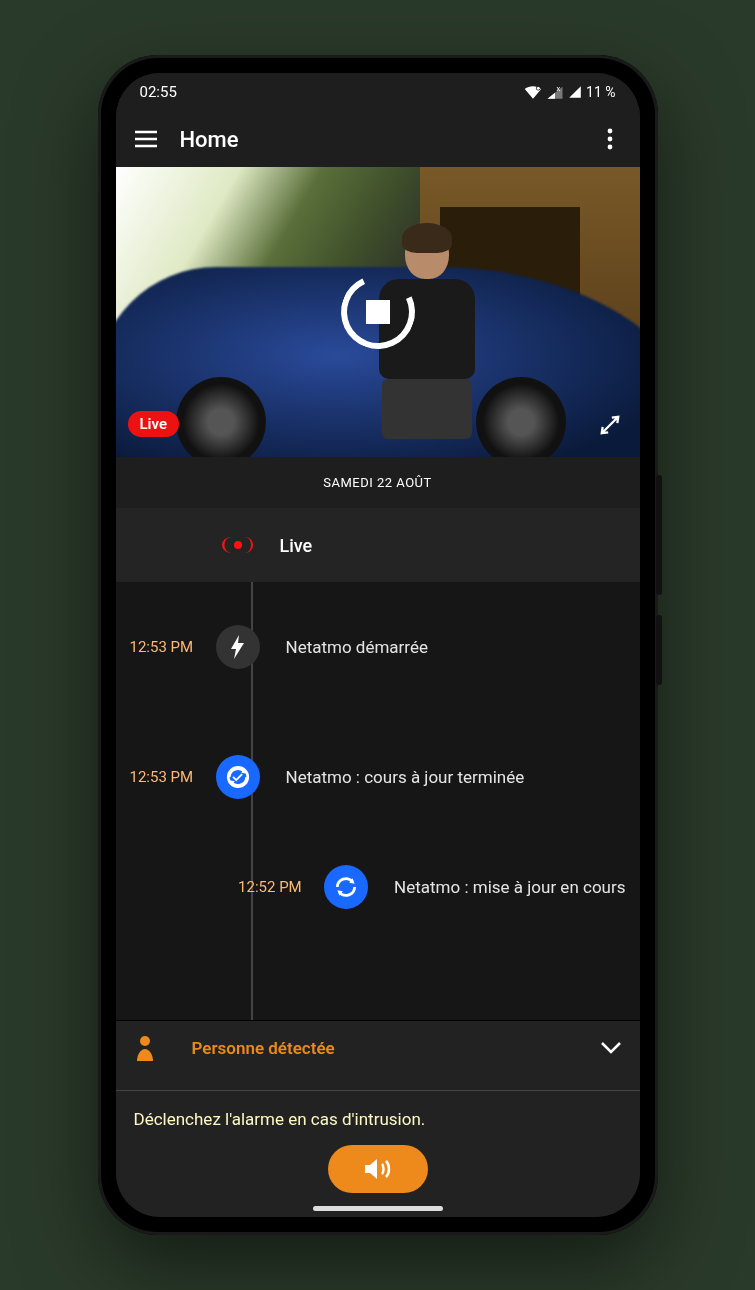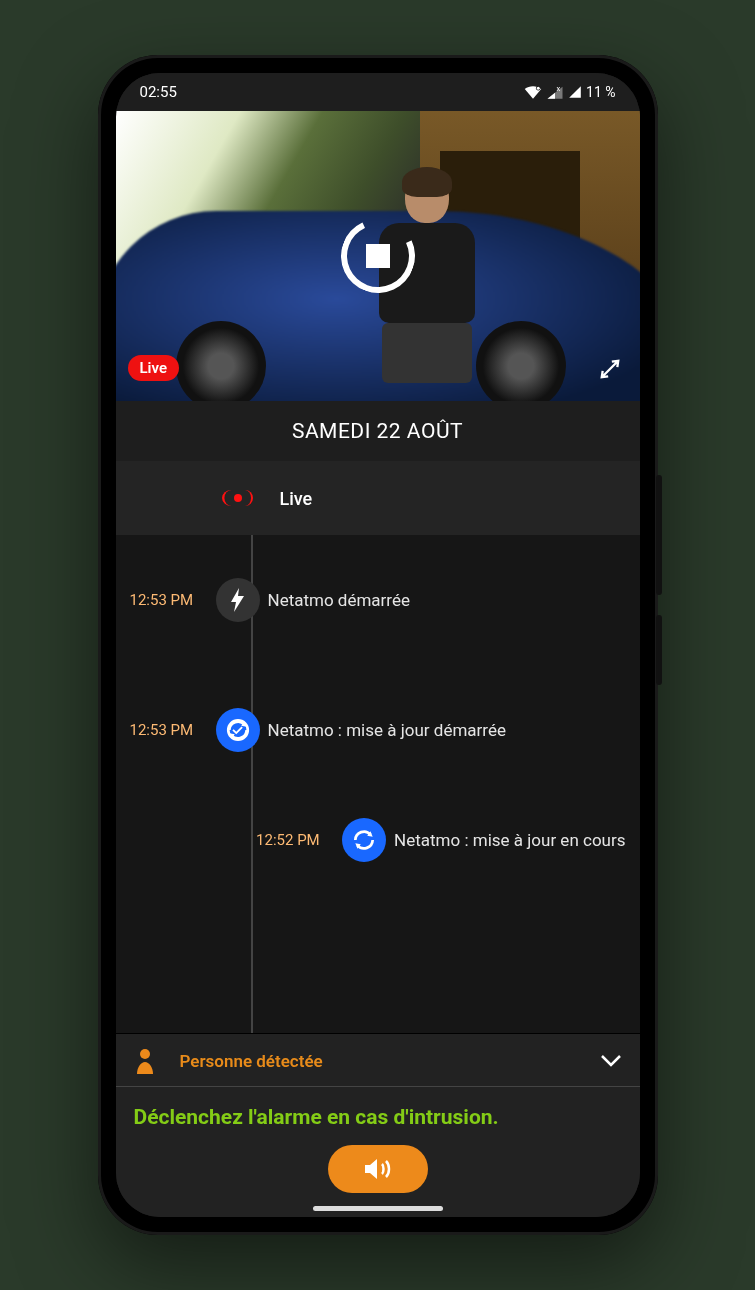--- a/index.html
+++ b/index.html
@@ -117,21 +117,21 @@
     padding: 4px 12px; border-radius: 14px;
   }
   .expand-btn {
     position: absolute; right: 14px; bottom: 16px;
     width: 32px; height: 32px; cursor:pointer;
     display:flex; align-items:center; justify-content:center;
   }
 
   
   .date-row {
-    text-align: center; color: #fff; font-size: 21px; letter-spacing: 0.5px;
+    text-align: center; color: #fff; font-size: 13px; letter-spacing: 0.5px;
     padding: 18px 0; background: #1e1e1e;
   }
 
   
   .timeline {
     flex: 1; overflow: hidden; position: relative; background: #161616;
   }
   .tl-row {
     display: flex; align-items: center;
     padding: 0 14px;
@@ -158,38 +158,39 @@
   .tl-live .arc-l { left: 0; border-right-color: transparent; border-top-color:transparent; border-bottom-color:transparent; transform: scaleX(1.2); border-left-color:#f11;}
   .tl-live .arc-l { border: none; border-left: 2px solid #f11; border-radius: 10px 0 0 10px; }
   .tl-live .arc-r { right: 0; border: none; border-right: 2px solid #f11; border-radius: 0 10px 10px 0; }
 
   .tl-line {
     position: absolute;
     left: 135px;
     width: 2px;
     background: #444;
   }
-  .tl-text { color: #e5e5e5; font-size: 17px; margin-left: 8px; }
+  .tl-text { color: #e5e5e5; font-size: 17px; margin-left: 26px; }
   .tl-live-label { color: #fff; font-size: 18px; font-weight: 500; margin-left: 20px; }
 
   .ic-bolt { background: #333; }
   .ic-sync { background: #1968ff; }
 
   
   .bottom {
     background: #222; border-top: 1px solid #000;
     padding: 0; position: relative;
   }
   .detect-row {
-    display: flex; align-items: center; padding: 14px 18px 12px;
+    display: flex; align-items: center; padding: 14px 18px 29px;
     border-bottom: 1px solid #444;
     cursor:pointer;
+    gap:12px;
   }
   .detect-label { color: #e88b1a; font-size: 17px; font-weight: 600; margin-left: 24px; flex:1; }
-  .alarm-text { color: #84cc16; font-size: 21px; font-weight: 700; padding: 18px 18px 16px; }
+  .alarm-text { color: #fef9c3; font-size: 17px; font-weight: 400; padding: 18px 18px 16px; }
   .alarm-btn {
     display: block; margin: 0 auto 24px; width: 100px; height: 48px;
     background: #ed8a1b; border-radius: 24px; border: none; cursor:pointer;
     display:flex; align-items:center; justify-content:center;
   }
 
   
   .home-ind {
     position: absolute; bottom: 6px; left: 50%; transform: translateX(-50%);
     width: 130px; height: 5px; background: #ddd; border-radius: 3px;
@@ -219,20 +220,35 @@
             <path fill="#fff" d="M2 18L12 18 12 10z"></path>
             <text x="14" y="8" font-size="10" fill="#fff">x</text>
           </svg>
         <svg width="14" height="14" viewBox="0 0 24 24">
             <path fill="#fff" d="M2 22L22 22 22 2z"></path>
           </svg>
         <span>11 %</span>
       </div>
     </div>
 
+    <div class="topbar">
+      <div class="hamburger">
+        <svg width="24" height="18" viewBox="0 0 24 18">
+            <path stroke="#fff" stroke-width="2.5" d="M1 2h22M1 9h22M1 16h22"></path>
+          </svg>
+      </div>
+      <div class="topbar-title">Home</div>
+      <div class="more">
+        <svg width="6" height="22" viewBox="0 0 6 22">
+            <circle cx="3" cy="3" r="2.4" fill="#fff"></circle>
+            <circle cx="3" cy="11" r="2.4" fill="#fff"></circle>
+            <circle cx="3" cy="19" r="2.4" fill="#fff"></circle>
+          </svg>
+      </div>
+    </div>
 
     <div class="camera">
       <div class="house"></div>
       <div class="car"></div>
       <div class="wheel1"></div>
       <div class="wheel2"></div>
       <div class="person">
         <div class="hair"></div>
           <div class="head"></div>
           <div class="torso"></div>
@@ -279,21 +295,21 @@
         <div class="tl-time">12:53 PM</div>
         <div class="tl-icon ic-sync">
           <svg width="26" height="26" viewBox="0 0 24 24">
               <path fill="#fff" d="M12 4a8 8 0 018 8h-3l4 5 4-5h-3A10 10 0 002 12h2a8 8 0 018-8zm0 16a8 8 0 01-8-8H1l4-5 4 5H6a6 6 0 1011 3l2 1a8 8 0 01-7 4z" opacity="0"></path>
               <circle cx="12" cy="12" r="9" fill="none" stroke="#fff" stroke-width="2.5"></circle>
               <path fill="#fff" d="M7 11l3 3 6-6 1.5 1.5L10 17l-4.5-4.5z" transform="scale(0.8) translate(3 3)"></path>
               <path stroke="#fff" stroke-width="2.5" fill="none" d="M4 12a8 8 0 0114-5M20 12a8 8 0 01-14 5"></path>
               <path fill="#fff" d="M18 4l2 5-5-1zM6 20l-2-5 5 1z"></path>
             </svg>
         </div>
-        <div class="tl-text">Netatmo : mise à jour démarrée</div>
+        <div class="tl-text">Netatmo : cours à jour terminée</div>
       </div>
 
       <div class="tl-row" style="height:90px;justify-content:flex-end;">
         <div class="tl-time">12:52 PM</div>
         <div class="tl-icon ic-sync">
           <svg width="26" height="26" viewBox="0 0 24 24">
               <path stroke="#fff" stroke-width="2.5" fill="none" d="M4 12a8 8 0 0114-5M20 12a8 8 0 01-14 5"></path>
               <path fill="#fff" d="M18 4l2 5-5-1zM6 20l-2-5 5 1z"></path>
             </svg>
         </div>

